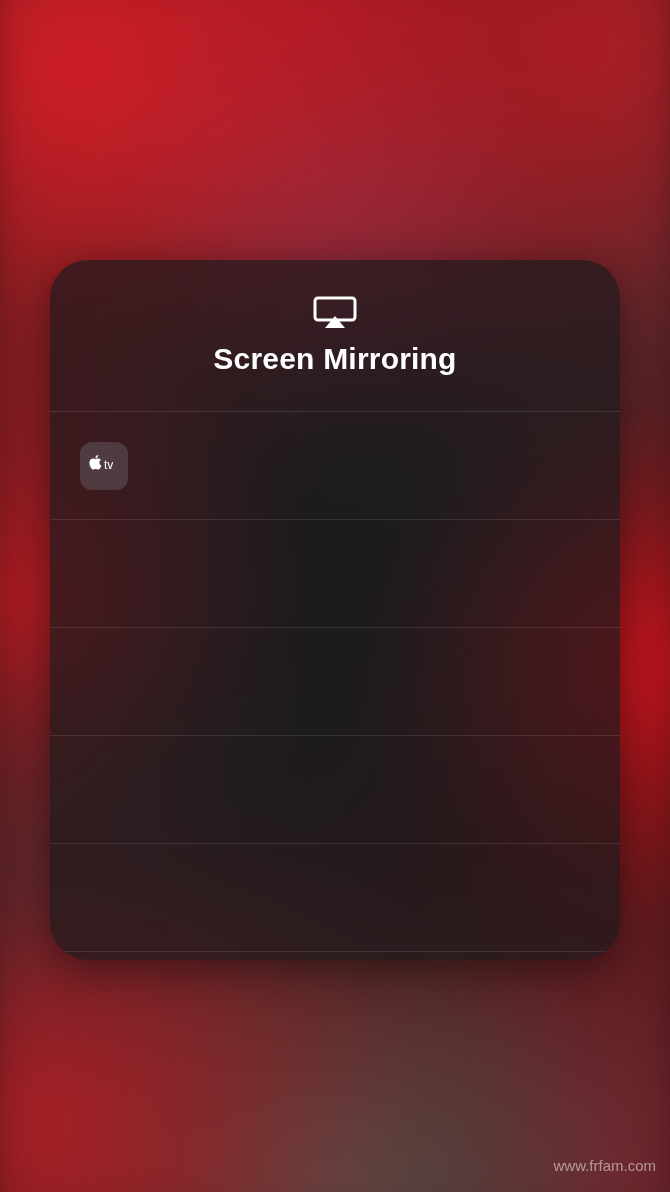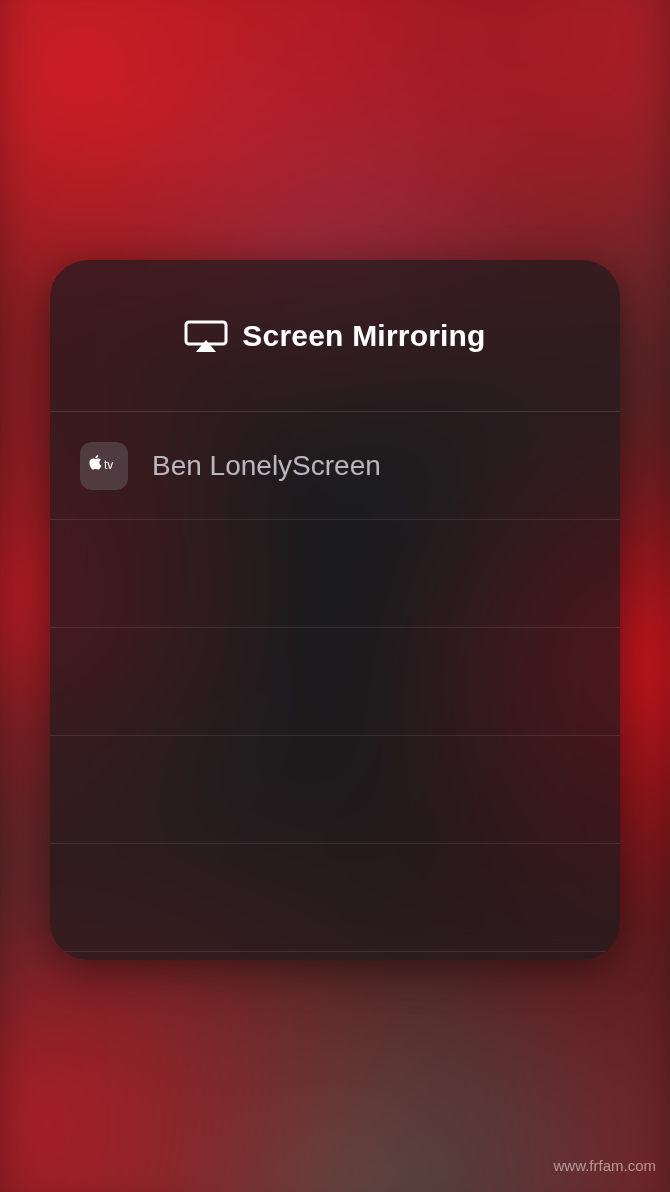--- a/index.html
+++ b/index.html
@@ -45,21 +45,21 @@
     background: rgba(25, 25, 28, 0.68);
     backdrop-filter: blur(20px);
     border-radius: 38px;
     overflow: hidden;
     box-shadow: 0 10px 40px rgba(0,0,0,0.4);
   }
   
   .panel-header {
     height: 152px;
     display: flex;
-    flex-direction: row;
+    flex-direction: column;
     align-items: center;
     justify-content: center;
     gap: 14px;
     border-bottom: 1px solid rgba(255,255,255,0.12);
   }
   
   .header-icon {
     width: 44px;
     height: 32px;
   }
@@ -138,21 +138,20 @@
   </div>
 
   <div class="device-list">
     <div class="device-row">
       <div class="device-icon-box">
         <svg viewBox="0 0 30 30">
           <path fill="#ffffff" d="M8.5 6.2c0.5-0.6 0.85-1.45 0.75-2.3-0.73 0.04-1.62 0.5-2.14 1.12-0.47 0.55-0.88 1.42-0.77 2.25 0.82 0.07 1.65-0.42 2.16-1.07zM9.22 7.5c-1.2-0.07-2.22 0.68-2.79 0.68-0.57 0-1.45-0.65-2.4-0.63-1.23 0.02-2.37 0.72-3.01 1.82-1.29 2.23-0.34 5.53 0.92 7.34 0.62 0.89 1.35 1.88 2.31 1.84 0.93-0.04 1.28-0.6 2.4-0.6 1.12 0 1.44 0.6 2.42 0.58 1-0.02 1.64-0.9 2.25-1.79 0.71-1.02 1-2.01 1.02-2.06-0.02-0.01-1.96-0.76-1.98-3-0.02-1.87 1.53-2.77 1.6-2.82-0.88-1.29-2.24-1.43-2.72-1.46z"></path>
           <text x="15" y="18" font-family="Helvetica, Arial, sans-serif" font-size="12" font-weight="500" fill="#ffffff">tv</text>
         </svg>
       </div>
-      <div class="device-label">Ben LonelyScreen</div>
     </div>
     <div class="device-row empty"></div>
     <div class="device-row empty"></div>
     <div class="device-row empty"></div>
     <div class="device-row empty"></div>
   </div>
 
 </div>
 
 <div class="watermark">www.frfam.com</div>

